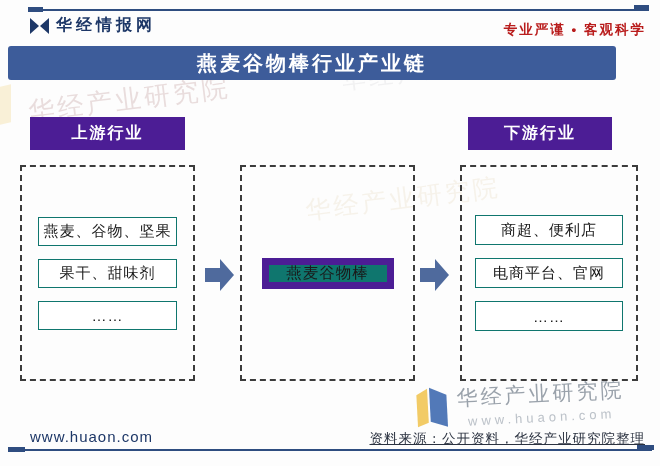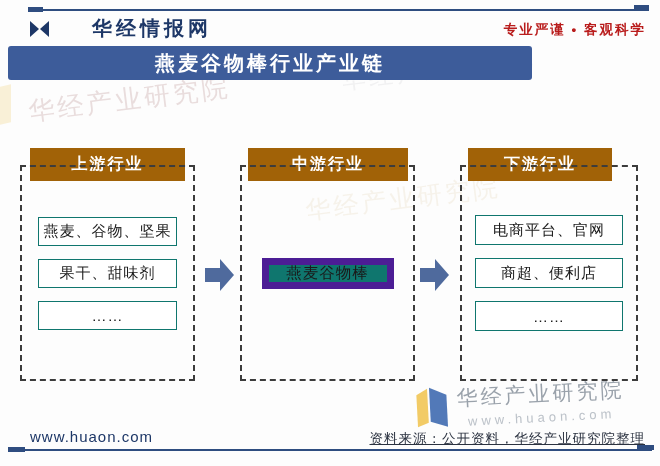--- a/index.html
+++ b/index.html
@@ -11,28 +11,28 @@
   .top-cap-l{left:28px;top:7px;width:15px;height:5px;}
   .top-cap-r{right:11px;top:5px;width:15px;height:5px;}
   .bot-line{left:8px;right:8px;top:449px;height:2px;}
   .bot-cap-l{left:8px;top:447px;width:17px;height:5px;}
   .bot-cap-r{right:6px;top:445px;width:17px;height:5px;}
   
   .brand{position:absolute;left:30px;top:15px;display:flex;align-items:center;gap:7px;}
   .logo{display:flex;align-items:center;height:17px;}
   .logo .tri-r{width:0;height:0;border-top:8px solid transparent;border-bottom:8px solid transparent;border-left:9px solid #1d3767;}
   .logo .tri-l{width:0;height:0;border-top:8px solid transparent;border-bottom:8px solid transparent;border-right:9px solid #1d3767;margin-left:1px;}
-  .brand-name{font-size:20px;font-weight:700;letter-spacing:4px;color:#1d3767;margin-left:36px;}
+  .brand-name{font-size:16px;font-weight:700;letter-spacing:4px;color:#1d3767;}
   .tagline{position:absolute;right:14px;top:21px;font-size:13.5px;font-weight:700;letter-spacing:2px;color:#b91c1c;}
   
-  .title-bar{position:absolute;left:8px;top:46px;width:524px;height:34px;background:#3d5c9a;border-radius:3px;
+  .title-bar{position:absolute;left:8px;top:46px;width:608px;height:34px;background:#3d5c9a;border-radius:3px;
              display:flex;align-items:center;justify-content:center;color:#fff;font-size:20px;font-weight:700;letter-spacing:3px;z-index:1;}
   
-  .col-head{position:absolute;top:117px;height:33px;background:#a16207;display:flex;align-items:center;justify-content:center;
-            color:#fff;font-size:16px;font-weight:700;letter-spacing:2px;z-index:1;margin-top:31px;}
+  .col-head{position:absolute;top:117px;height:33px;background:#4c1d95;display:flex;align-items:center;justify-content:center;
+            color:#fff;font-size:16px;font-weight:700;letter-spacing:2px;z-index:1;}
   .col-head.c1{left:30px;width:155px;}
   .col-head.c2{left:248px;width:160px;}
   .col-head.c3{left:468px;width:144px;}
   
   .dash-box{position:absolute;top:165px;height:216px;border:2px dashed #3c3c3c;box-sizing:border-box;z-index:1;
             display:flex;flex-direction:column;justify-content:center;align-items:center;gap:13px;background:transparent;}
   .dash-box.c1{left:20px;width:175px;}
   .dash-box.c2{left:240px;width:175px;}
   .dash-box.c3{left:460px;width:178px;}
   .node{background:#fff;border:1px solid #0f766e;box-sizing:border-box;display:flex;align-items:center;justify-content:center;
@@ -77,36 +77,35 @@
   <div class="tagline">专业严谨 • 客观科学</div>
 
   <div class="title-bar">燕麦谷物棒行业产业链</div>
 
   <div class="wm wm-tl">华经产业研究院</div>
   <div class="wm wm-tm">华经产业研究院</div>
   <div class="wm wm-mid">华经产业研究院</div>
   <div class="wm wm-edge"></div>
 
   <div class="col-head c1">上游行业</div>
-  <div class="col-head c2">中游行业</div>
   <div class="col-head c3">下游行业</div>
 
   <div class="dash-box c1">
     <div class="node">燕麦、谷物、坚果</div>
     <div class="node">果干、甜味剂</div>
     <div class="node">……</div>
   </div>
 
   <div class="dash-box c2">
     <div class="node mid">燕麦谷物棒</div>
   </div>
 
   <div class="dash-box c3">
+    <div class="node">商超、便利店</div>
     <div class="node">电商平台、官网</div>
-    <div class="node">商超、便利店</div>
     <div class="node">……</div>
   </div>
 
   <span class="arrow a1">
     <svg width="30" height="34" viewBox="0 0 30 34">
         <polygon points="0,10 15,10 15,1 29,17 15,33 15,24 0,24" fill="#4f6a9d"></polygon>
       </svg>
   </span>
   <span class="arrow a2">
     <svg width="30" height="34" viewBox="0 0 30 34">

